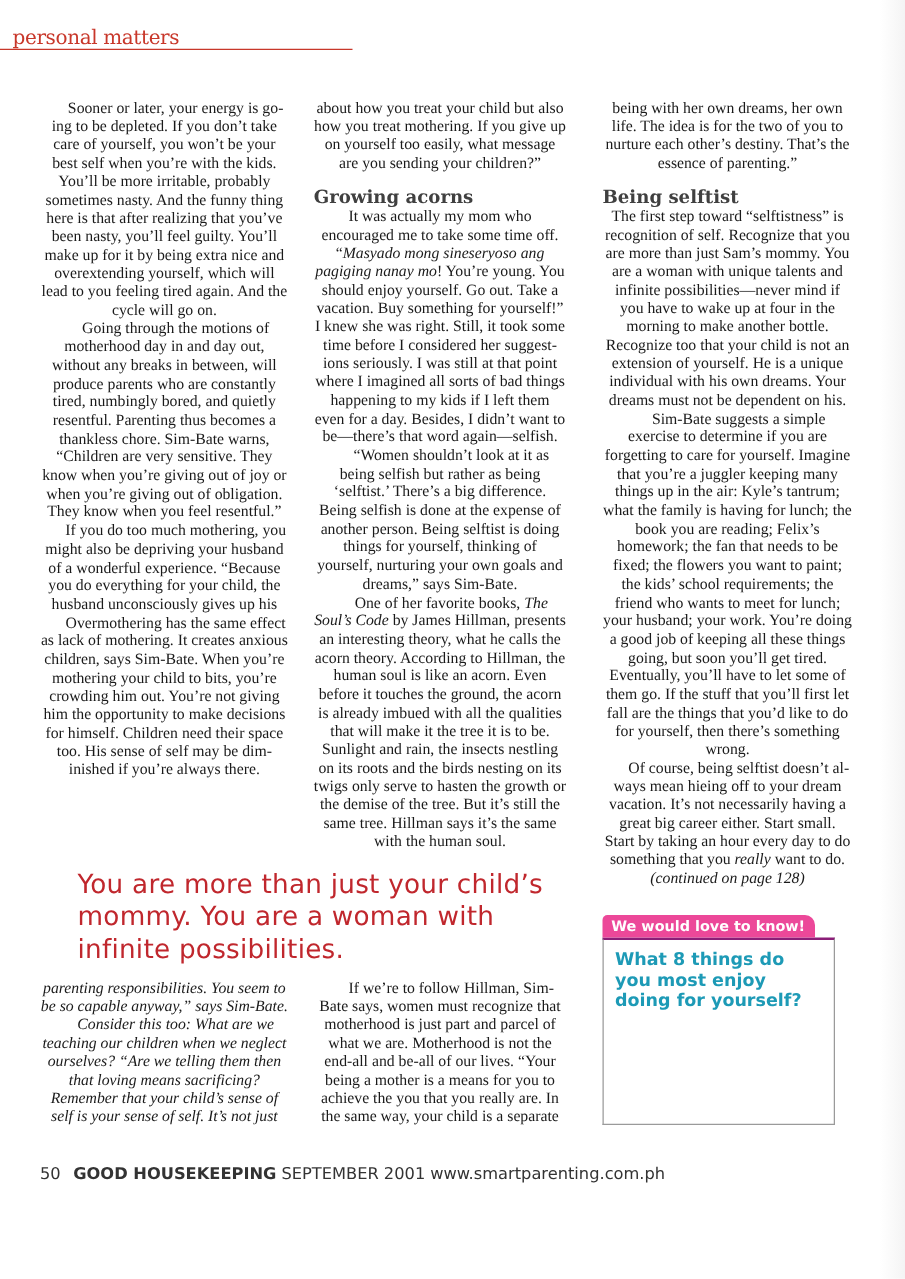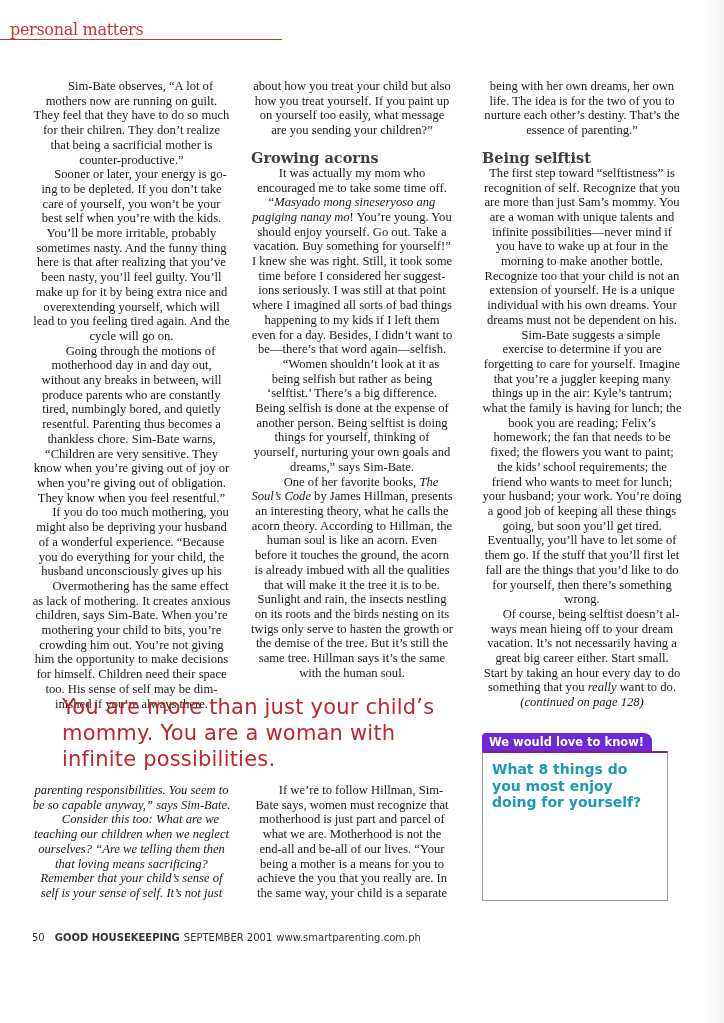--- a/index.html
+++ b/index.html
@@ -19,51 +19,50 @@
   #col3 { left: 470px; top: 79px; width: 200px; margin-left: 12px; }
 
   .cont { text-align: right; font-style: italic; margin-top: 2px; }
 
   .pullquote { position: absolute; left: 62px; top: 694px; width: 400px; font-family: "DejaVu Sans", sans-serif; font-size: 21px; line-height: 26px; color: #c0272d; letter-spacing: 0.2px; }
 
   #col1b { left: 32px; top: 783px; width: 199px; font-style: italic; }
   #col2b { left: 251px; top: 783px; width: 202px; }
 
   .sidebar { position: absolute; left: 482px; top: 732px; width: 186px; }
-  .sidebar-tab { display: inline-block; background: #6d28d9; color: #ffffff; font-family: "DejaVu Sans", sans-serif; font-weight: bold; font-size: 11.5px; padding: 2px 8px 2px 7px; border-radius: 4px 8px 0 0; }
+  .sidebar-tab { display: inline-block; background: #ec4899; color: #ffffff; font-family: "DejaVu Sans", sans-serif; font-weight: bold; font-size: 11.5px; padding: 2px 8px 2px 7px; border-radius: 4px 8px 0 0; }
   .sidebar-box { border: 1px solid #9a9a9a; border-top: 2px solid #8b1e78; padding: 8px 9px 10px 9px; height: 150px; box-sizing: border-box; }
   .sidebar-title { font-family: "DejaVu Sans", sans-serif; font-weight: bold; color: #1d9ab6; font-size: 14px; line-height: 16.5px; margin: 0 0 6px 0; }
   .sidebar-body { font-family: "DejaVu Sans", sans-serif; color: #7a3a73; font-size: 11.2px; line-height: 14.3px; }
   .sidebar-body b { color: #7a1e6e; }
 
-  .footer { position: absolute; left: 32px; top: 932px; font-family: "DejaVu Sans", sans-serif; font-size: 10px; color: #333; }
+  .footer { position: absolute; left: 32px; top: 932px; font-family: "DejaVu Sans", sans-serif; font-size: 13px; color: #333; }
   .footer .mag { font-weight: bold; margin: 0 4px 0 10px; }
   .footer .url { margin-left: 4px; }
 
   .right-edge { position: absolute; left: 704px; top: 0; width: 20px; height: 1023px; background: linear-gradient(to right, #ffffff, #f4f4f4); }
 </style>
 </head>
 <body>
 
 <div class="page">
 
   <div class="section-header">
     <span>personal matters</span>
   </div>
 
   <div class="col" id="col1">
-    <p>Sim-Bate observes, “A lot of mothers now are running on guilt. They feel that they have to do so much for their chil­ren. They don’t realize that being a sac­rificial mother is counter-productive.”</p>
     <p>Sooner or later, your energy is go­ing to be depleted. If you don’t take care of yourself, you won’t be your best self when you’re with the kids. You’ll be more irritable, probably sometimes nasty. And the funny thing here is that after realizing that you’ve been nasty, you’ll feel guilty. You’ll make up for it by being extra nice and overextending yourself, which will lead to you feeling tired again. And the cycle will go on.</p>
     <p>Going through the motions of motherhood day in and day out, without any breaks in between, will produce parents who are constantly tired, numbingly bored, and quietly resentful. Parenting thus becomes a thankless chore. Sim-Bate warns, “Children are very sensitive. They know when you’re giving out of joy or when you’re giving out of obligation. They know when you feel resentful.”</p>
     <p>If you do too much mothering, you might also be depriving your husband of a wonderful experience. “Because you do everything for your child, the husband unconsciously gives up his</p>
     <p>Overmothering has the same effect as lack of mothering. It creates anxious children, says Sim-Bate. When you’re mothering your child to bits, you’re crowding him out. You’re not giving him the opportunity to make decisions for himself. Children need their space too. His sense of self may be dim­inished if you’re always there.</p>
   </div>
 
   <div class="col" id="col2">
-    <p class="noindent">about how you treat your child but also how you treat yourself. If you paint up on yourself too easily, what message are you sending your children?”</p>
+    <p class="noindent">about how you treat your child but also how you treat mothering. If you give up on yourself too easily, what message are you sending your children?”</p>
     <h3>Growing acorns</h3>
     <p class="noindent"><span>It was actually my mom who encouraged me to take some time off. “</span><i>Masyado mong sineseryoso ang pagiging nanay mo</i><span>! You’re young. You should enjoy yourself. Go out. Take a vacation. Buy something for yourself!” I knew she was right. Still, it took some time before I considered her suggest­ions seriously. I was still at that point where I imagined all sorts of bad things happening to my kids if I left them even for a day. Besides, I didn’t want to be—there’s that word again—selfish.</span></p>
     <p>“Women shouldn’t look at it as being selfish but rather as being ‘selftist.’ There’s a big difference. Being selfish is done at the expense of another person. Being selftist is doing things for yourself, thinking of yourself, nurturing your own goals and dreams,” says Sim-Bate.</p>
     <p><span>One of her favorite books, </span><i>The Soul’s Code</i><span> by James Hillman, presents an interesting theory, what he calls the acorn theory. According to Hillman, the human soul is like an acorn. Even before it touches the ground, the acorn is already imbued with all the qualities that will make it the tree it is to be. Sunlight and rain, the insects nestling on its roots and the birds nesting on its twigs only serve to hasten the growth or the demise of the tree. But it’s still the same tree. Hillman says it’s the same with the human soul.</span></p>
   </div>
 
   <div class="col" id="col3">
     <p class="noindent">being with her own dreams, her own life. The idea is for the two of you to nurture each other’s destiny. That’s the essence of parenting.”</p>
     <h3>Being selftist</h3>
     <p class="noindent">The first step toward “selftistness” is recognition of self. Recognize that you are more than just Sam’s mommy. You are a woman with unique talents and infinite possibilities—never mind if you have to wake up at four in the morning to make another bottle. Recognize too that your child is not an extension of yourself. He is a unique individual with his own dreams. Your dreams must not be dependent on his.</p>

